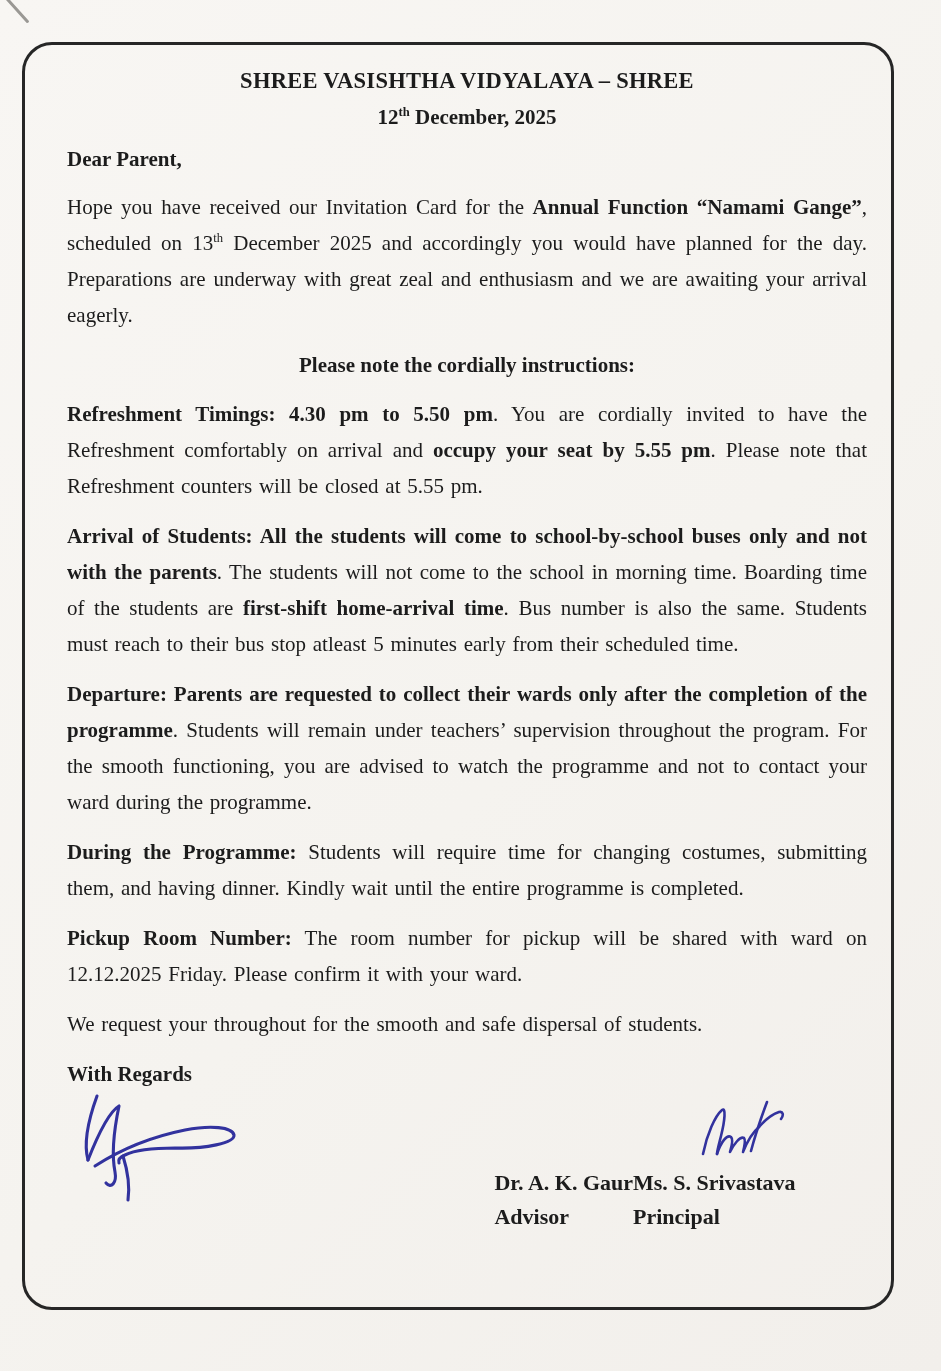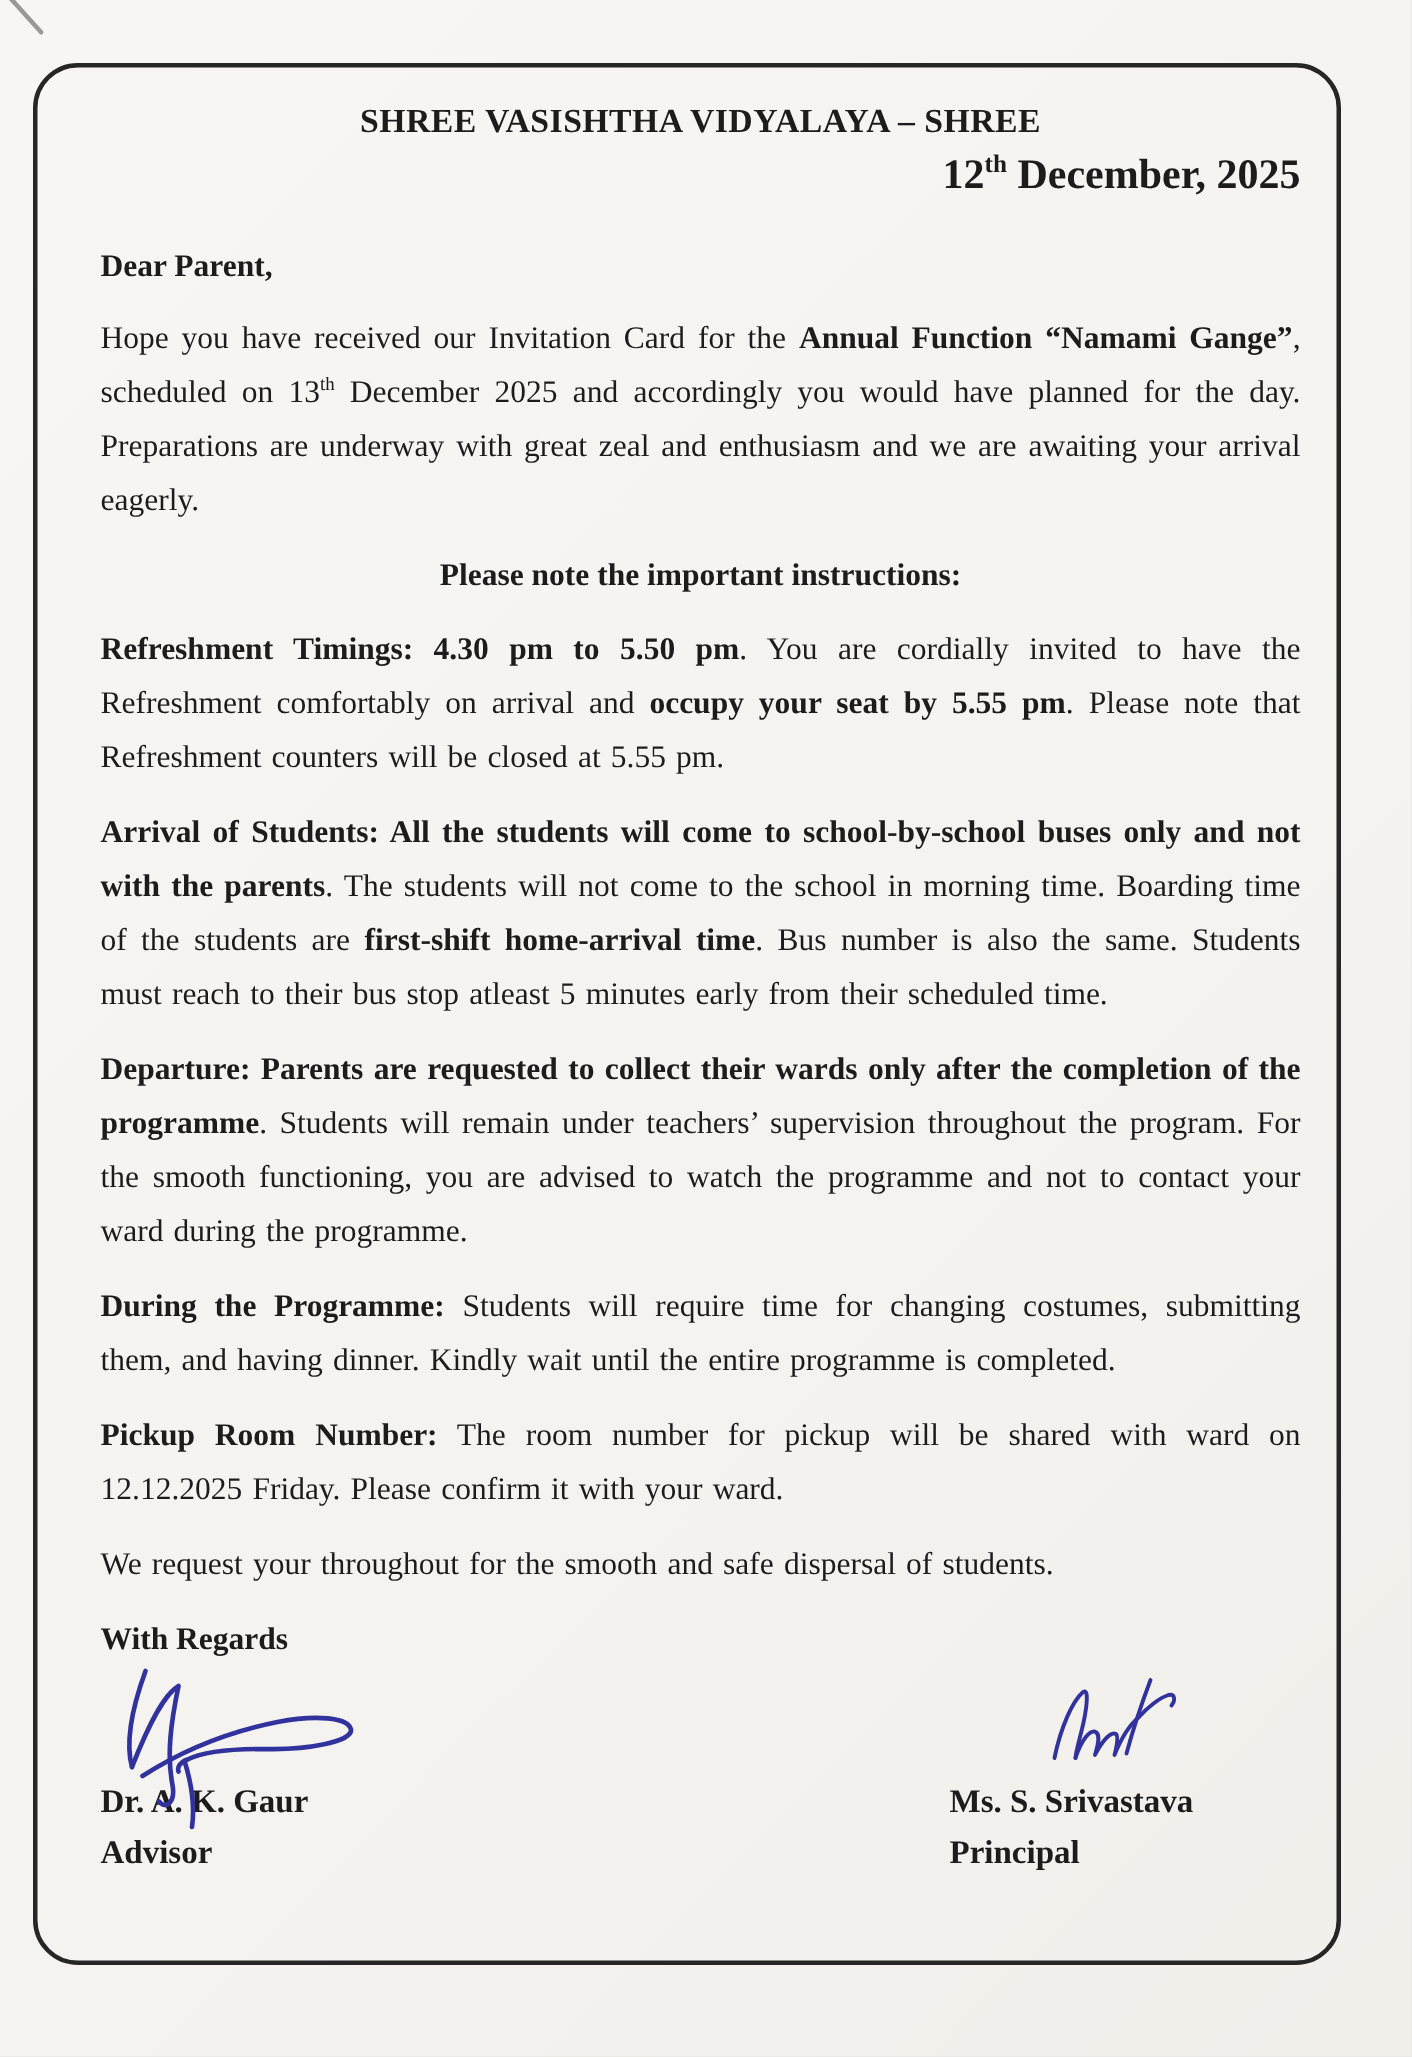--- a/index.html
+++ b/index.html
@@ -34,24 +34,24 @@
     line-height: 36px;
   }
   .title {
     font-size: 22.5px;
     font-weight: bold;
     text-align: center;
     letter-spacing: 0.3px;
     margin-top: 5px;
   }
   .date-line {
-    text-align: right;
+    text-align: center;
     font-weight: bold;
-    font-size: 28px;
-    margin-bottom: 24px;
+    font-size: 21px;
+    margin-bottom: 6px;
   }
   sup {
     font-size: 0.6em;
     vertical-align: super;
     line-height: 0;
   }
   .salutation {
     font-weight: bold;
     margin-bottom: 12px;
   }
@@ -78,21 +78,21 @@
     left: 6px; top: -6px;
     overflow: visible;
   }
   .sig-right {
     position: absolute;
     left: 626px; top: 2px;
     overflow: visible;
   }
   .names-row {
     display: flex;
-    justify-content: space-between;
+    justify-content: flex-end;
     margin-top: 4px;
   }
   .name-block { font-weight: bold; font-size: 22px; line-height: 34px; }
   .name-block.right { width: 234px; }
 </style>
 </head>
 <body>
 
 <div class="page">
   <div class="scan-artifact"></div>
@@ -101,21 +101,21 @@
     <div class="content">
 
       <div class="title">SHREE VASISHTHA VIDYALAYA – SHREE</div>
 
       <div class="date-line"><span>12</span><sup>th</sup><span> December, 2025</span></div>
 
       <p class="salutation">Dear Parent,</p>
 
       <p class="para"><span>Hope you have received our Invitation Card for the </span><b>Annual Function “Namami Gange”</b><span>, scheduled on 13</span><sup>th</sup><span> December 2025 and accordingly you would have planned for the day. Preparations are underway with great zeal and enthusiasm and we are awaiting your arrival eagerly.</span></p>
 
-      <p class="center-heading">Please note the important instructions:</p>
+      <p class="center-heading">Please note the cordially instructions:</p>
 
       <p class="para"><b>Refreshment Timings: 4.30 pm to 5.50 pm</b><span>. You are cordially invited to have the Refreshment comfortably on arrival and </span><b>occupy your seat by 5.55 pm</b><span>. Please note that Refreshment counters will be closed at 5.55 pm.</span></p>
 
       <p class="para"><b>Arrival of Students: All the students will come to school-by-school buses only and not with the parents</b><span>. The students will not come to the school in morning time. Boarding time of the students are </span><b>first-shift home-arrival time</b><span>. Bus number is also the same. Students must reach to their bus stop atleast 5 minutes early from their scheduled time.</span></p>
 
       <p class="para"><b>Departure: Parents are requested to collect their wards only after the completion of the programme</b><span>. Students will remain under teachers’ supervision throughout the program. For the smooth functioning, you are advised to watch the programme and not to contact your ward during the programme.</span></p>
 
       <p class="para"><b>During the Programme:</b><span> Students will require time for changing costumes, submitting them, and having dinner. Kindly wait until the entire programme is completed.</span></p>
 
       <p class="para"><b>Pickup Room Number:</b><span> The room number for pickup will be shared with ward on 12.12.2025 Friday. Please confirm it with your ward.</span></p>

